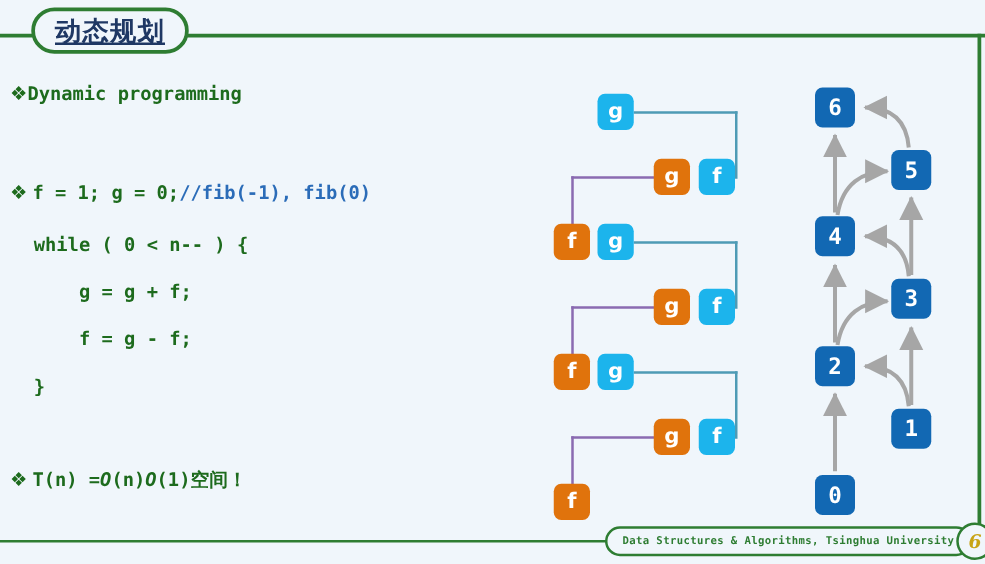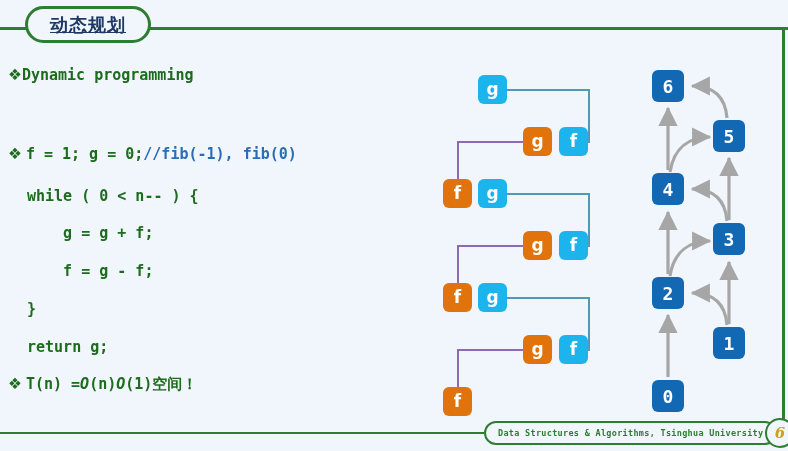--- a/index.html
+++ b/index.html
@@ -23,21 +23,21 @@
   .title-pill{
     position:absolute;left:25px;top:6px;
     width:126px;height:37px;
     border:3px solid #2E7D32;border-radius:19px;
     background:#F0F6FB;
     display:flex;align-items:center;justify-content:center;
     box-sizing:border-box;
   }
   .title-pill span{
     font-family:Liberation Mono, monospace;
-    font-size:18px;font-weight:bold;color:#1F3864;
+    font-size:21px;font-weight:bold;color:#1F3864;
     text-decoration:underline;letter-spacing:1px;
   }
 
   
   .txt{position:absolute;white-space:pre;}
   .bullet{
     color:#1D6B1D;font-size:15.5px;font-weight:bold;
     font-family:"DejaVu Sans","Liberation Sans",sans-serif;
   }
   .mono{
@@ -126,21 +126,20 @@
   <div class="line" style="left:8px;top:145px;">
     <span class="bullet">❖</span>
     <span class="mono" style="margin-left:4px;">f = 1; g = 0; </span>
     <span class="mono blue-c">//fib(-1), fib(0)</span>
   </div>
 
   <div class="txt mono" style="left:27px;top:187px;">while ( 0 &lt; n-- ) {</div>
   <div class="txt mono" style="left:27px;top:224px;">    g = g + f;</div>
   <div class="txt mono" style="left:27px;top:262px;">    f = g - f;</div>
   <div class="txt mono" style="left:27px;top:300px;">}</div>
-  <div class="txt mono" style="left:27px;top:338px;">return g;</div>
 
   <div class="line" style="left:8px;top:375px;">
     <span class="bullet">❖</span>
     <span class="mono" style="margin-left:4px;">T(n) = </span>
     <span class="mono" style="font-style:italic;">O</span>
     <span class="mono">(n)</span>
     <span class="mono" style="font-style:italic;">O</span>
     <span class="mono">(1)</span>
     <span class="cjk">空间！</span>
   </div>

